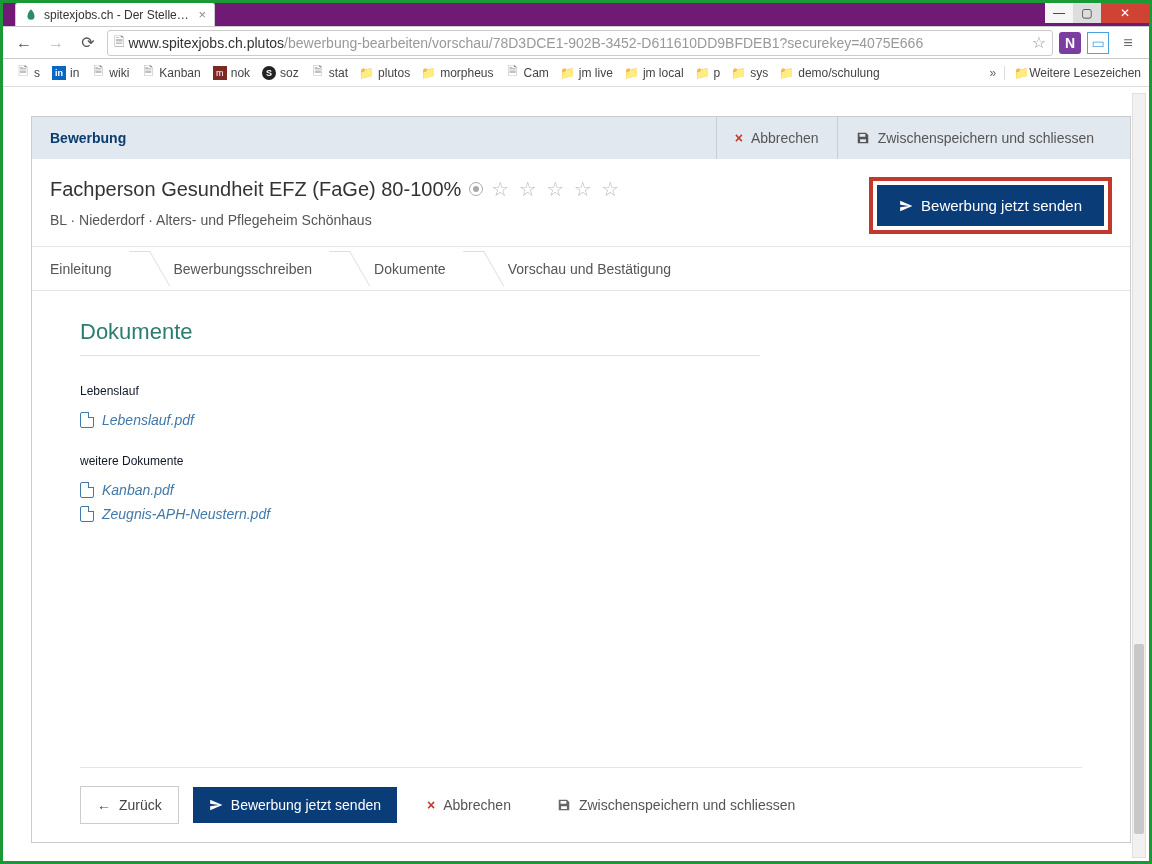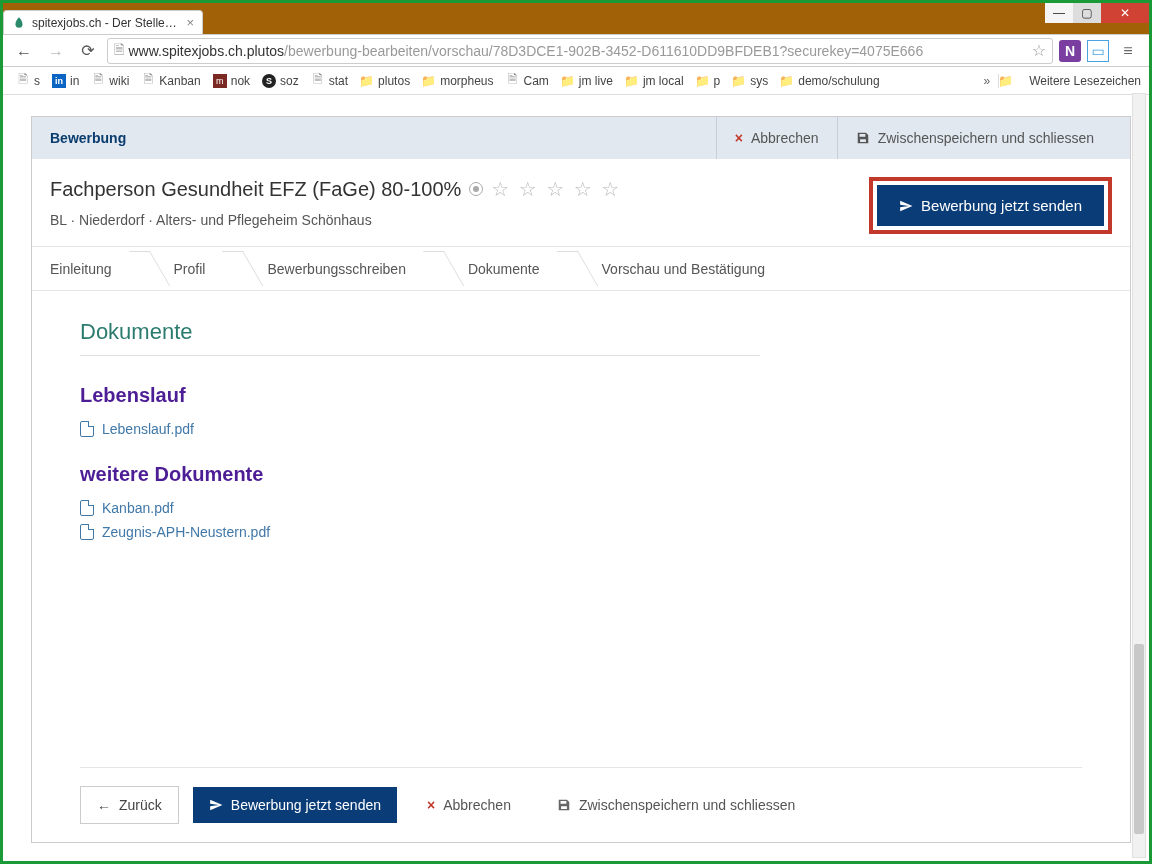--- a/index.html
+++ b/index.html
@@ -6,21 +6,21 @@
 body { font-family: "Segoe UI", Arial, sans-serif; font-size: 14px; background: #fff; width: 1152px; height: 864px; overflow: hidden; border: 3px solid #1a9a36; position: relative; }
 
 
 .window-controls { position: absolute; top: 0; right: 0; display: flex; height: 20px; z-index: 100; }
 .win-btn { width: 30px; height: 20px; display: flex; align-items: center; justify-content: center; font-size: 12px; color: #333; background: #f0f0f0; }
 .win-btn.close { background: #d04233; color: #fff; width: 48px; }
 .win-btn.max { background: #ddd; width: 28px; }
 .win-btn.min { background: #f5f5f5; width: 28px; }
 
 
-.tab-strip { height: 32px; display: flex; align-items: flex-end; padding-left: 0; padding-top: 6px; background: #a16207; border-bottom: 1px solid #ccc; }
+.tab-strip { height: 24px; display: flex; align-items: flex-end; padding-left: 12px; padding-top: 6px; background: #701a75; border-bottom: 1px solid #ccc; }
 .tab { background: #fff; border: 1px solid #ccc; border-bottom: none; border-radius: 4px 4px 0 0; padding: 4px 8px; display: flex; align-items: center; gap: 6px; font-size: 12px; max-width: 200px; }
 .tab-favicon { width: 14px; height: 14px; display: inline-flex; align-items: center; justify-content: center; }
 .tab-title { white-space: nowrap; overflow: hidden; text-overflow: ellipsis; flex: 1; color: #333; }
 .tab-close { color: #888; font-size: 13px; }
 
 
 .toolbar { height: 32px; display: flex; align-items: center; padding: 0 8px; gap: 6px; border-bottom: 1px solid #ccc; }
 .nav-btn { width: 26px; height: 26px; display: flex; align-items: center; justify-content: center; color: #555; font-size: 16px; }
 .addr-wrap { flex: 1; display: flex; align-items: center; border: 1px solid #ccc; border-radius: 3px; height: 26px; padding: 0 6px; gap: 4px; }
 .doc-icon { color: #888; font-size: 13px; }
@@ -31,21 +31,21 @@
 .hamburger { color: #666; font-size: 16px; }
 
 
 .bookmarks-bar { height: 28px; display: flex; align-items: center; padding: 0 8px; gap: 2px; border-bottom: 1px solid #ddd; font-size: 12px; color: #444; }
 .bm { display: flex; align-items: center; gap: 4px; padding: 2px 5px; white-space: nowrap; }
 .bm-ico { width: 14px; height: 14px; display: inline-flex; align-items: center; justify-content: center; font-size: 12px; }
 .folder-ico::before { content: "📁"; font-size: 12px; filter: grayscale(0.1) brightness(1.05); }
 .page-ico::before { content: "🗎"; color: #888; }
 .bm-spacer { flex: 1; }
 .bm-overflow { color: #666; padding: 0 6px; }
-.other-bm { display: flex; align-items: center; gap: 16px; color: #444; border-left: 1px solid #ddd; }
+.other-bm { display: flex; align-items: center; gap: 0; color: #444; border-left: 1px solid #ddd; padding-left: 10px; }
 
 
 .vscroll { position: absolute; right: 3px; top: 90px; bottom: 3px; width: 14px; background: #f1f1f1; border: 1px solid #e0e0e0; }
 .vscroll-thumb { position: absolute; left: 1px; right: 1px; top: 550px; height: 190px; background: #c8c8c8; border-radius: 2px; }
 
 
 .page { position: absolute; left: 3px; right: 18px; top: 93px; bottom: 3px; background: #fff; }
 .modal { position: absolute; left: 25px; right: 0; top: 20px; bottom: 15px; background: #fff; border: 1px solid #ccc; }
 
 .modal-header { height: 42px; background: #e1e8f0; display: flex; align-items: center; padding: 0 18px; }
@@ -65,22 +65,22 @@
 .send-highlight { border: 4px solid #c2392b; padding: 4px; }
 
 .breadcrumb { display: flex; height: 44px; border-bottom: 1px solid #e5e5e5; }
 .crumb { position: relative; display: flex; align-items: center; padding: 0 28px 0 34px; color: #555; font-size: 14px; }
 .crumb.first { padding-left: 18px; }
 .crumb::after { content: ""; position: absolute; right: -10px; top: 4px; bottom: 4px; width: 20px; border-right: 1px solid #ddd; border-top: 1px solid #ddd; transform: skewX(30deg); transform-origin: top; }
 .crumb.last::after { display: none; }
 
 .body-area { padding: 28px 48px; }
 .sec-h1 { color: #2b7c6f; font-size: 22px; font-weight: 500; padding-bottom: 10px; border-bottom: 1px solid #e1e1e1; width: 680px; margin-bottom: 28px; }
-.sec-h2 { color: #4c1d95; font-size: 20px; font-weight: 700; margin-top: 22px; margin-bottom: 10px; }
-.filelink { display: flex; align-items: center; gap: 8px; color: #4078a8; font-size: 14px; padding: 4px 0; }
+.sec-h2 { color: #0f172a; font-size: 12px; font-weight: 400; margin-top: 22px; margin-bottom: 10px; }
+.filelink { display: flex; align-items: center; gap: 8px; color: #4078a8; font-size: 14px; padding: 4px 0; font-style: italic; }
 .file-ic { width: 14px; height: 16px; border: 1px solid #4078a8; border-radius: 2px; position: relative; }
 .file-ic::after { content: ""; position: absolute; right: -1px; top: -1px; width: 5px; height: 5px; background: #fff; border-left: 1px solid #4078a8; border-bottom: 1px solid #4078a8; }
 
 .footer-bar { position: absolute; left: 48px; right: 48px; bottom: 0; padding: 18px 0; border-top: 1px solid #e5e5e5; display: flex; align-items: center; gap: 14px; }
 .fbtn { display: flex; align-items: center; gap: 8px; padding: 10px 16px; font-size: 14px; cursor: pointer; }
 .fbtn.back { border: 1px solid #ccc; color: #444; }
 .fbtn.send { background: #0a3c78; color: #fff; }
 .fbtn.plain { color: #555; }
 .fbtn.plain .x { color: #c2392b; font-weight: bold; }
 
@@ -233,23 +233,20 @@
           <span>Bewerbung jetzt senden</span>
         </div>
       </div>
     </div>
 
     <div class="breadcrumb">
       <div class="crumb first">
           <span>Einleitung</span>
         </div>
       <div class="crumb">
-          <span>Profil</span>
-        </div>
-      <div class="crumb">
           <span>Bewerbungsschreiben</span>
         </div>
       <div class="crumb">
           <span>Dokumente</span>
         </div>
       <div class="crumb last">
           <span>Vorschau und Bestätigung</span>
         </div>
     </div>
 

